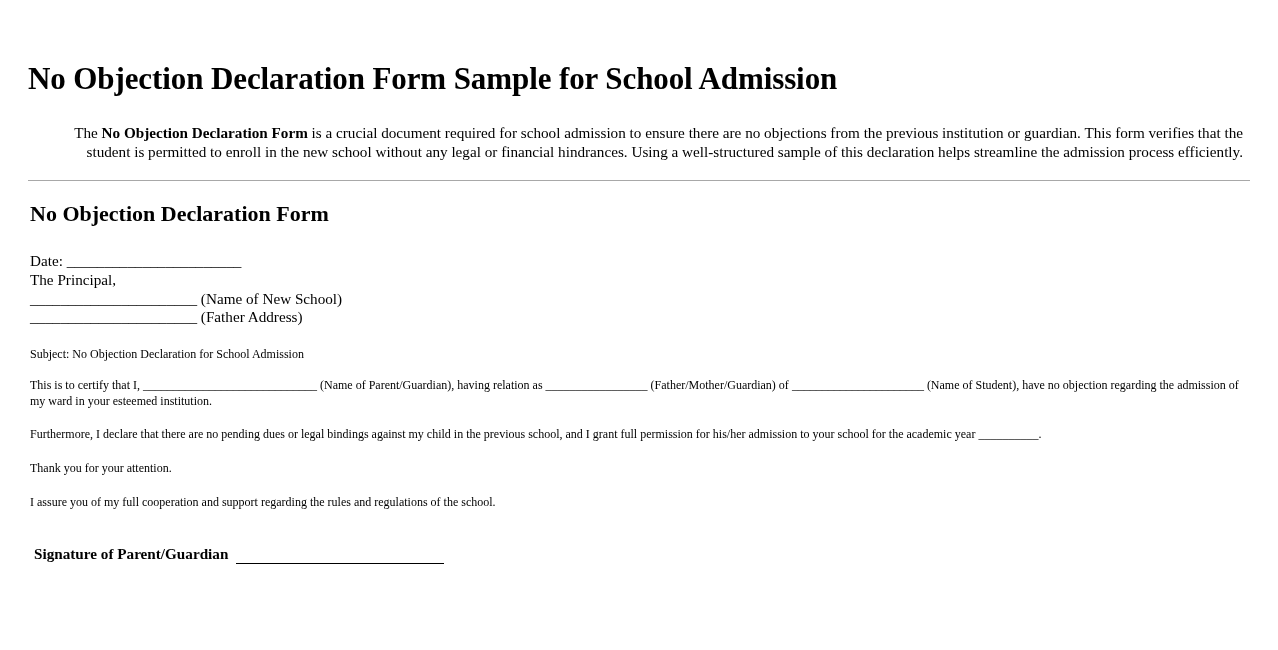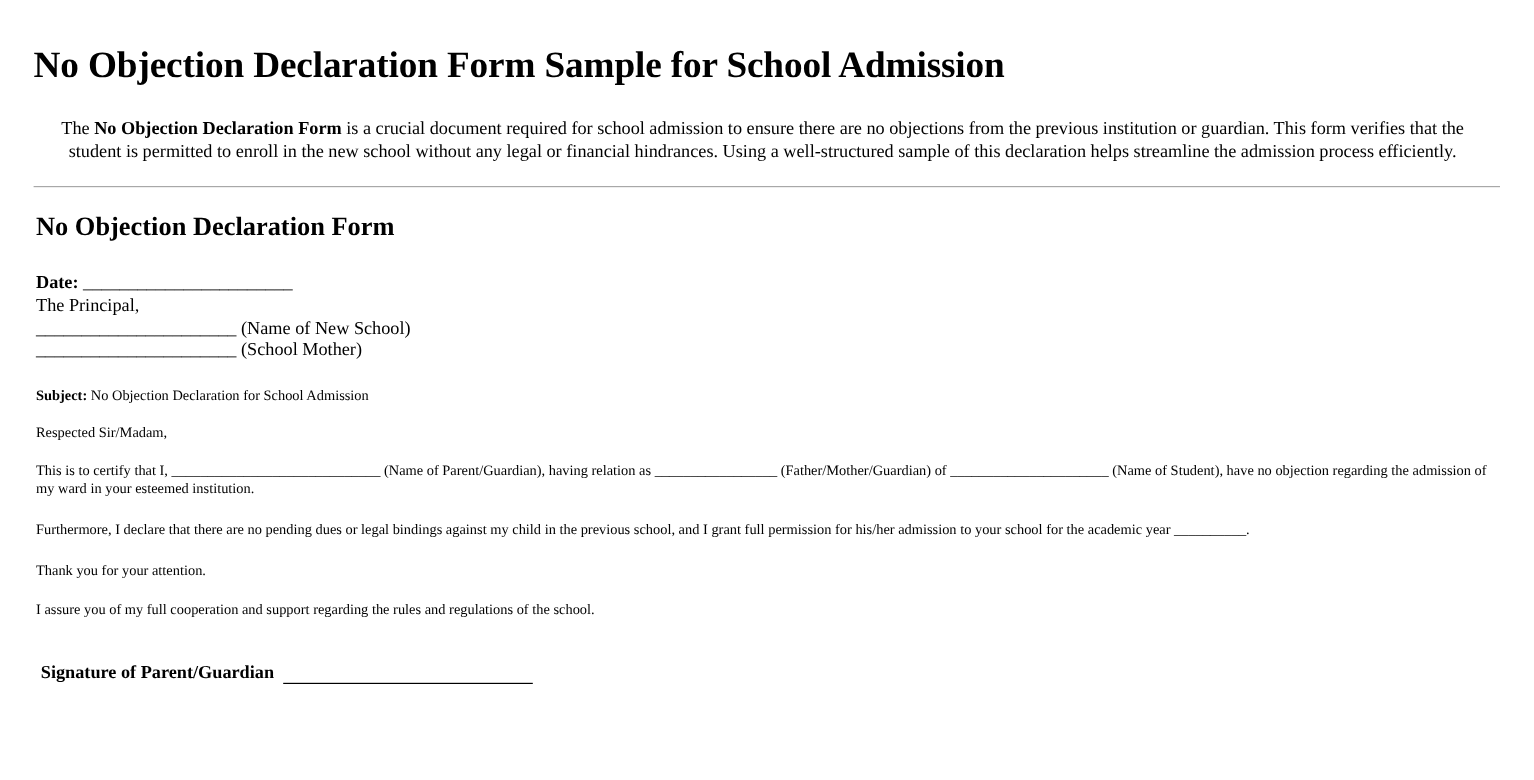--- a/index.html
+++ b/index.html
@@ -8,35 +8,36 @@
     background: #ffffff;
   }
   body {
     width: 1278px;
     height: 650px;
     overflow: hidden;
     font-family: "Liberation Serif", "DejaVu Serif", serif;
     color: #000000;
   }
   .page {
-    padding: 36px 28px 0 28px;
+    padding: 25px 28px 0 28px;
     box-sizing: border-box;
+    margin-top: 36px;
   }
   h1.doc-title {
     font-size: 31px;
     font-weight: bold;
     line-height: 1.15;
     margin: 0 0 26px 0;
     letter-spacing: -0.1px;
   }
   p.intro {
     font-size: 15.2px;
     line-height: 1.30;
     margin: 0 0 18px 0;
-    text-align: center;
+    text-align: right;
     max-width: 1215px;
   }
   p.intro b { font-weight: bold; }
   hr.divider {
     border: 0;
     border-top: 1px solid #a8a8a8;
     margin: 0 0 20px 0;
     width: 1222px;
   }
   h2.form-title {
@@ -51,21 +52,21 @@
     line-height: 1.22;
     margin: 0;
   }
   .para {
     font-size: 12px;
     line-height: 1.30;
     margin: 0 0 18px 0;
     max-width: 1215px;
   }
   .para.tight { margin-bottom: 16px; }
-  .bold { font-weight: bold; text-align: right; }
+  .bold { font-weight: normal; text-align: right; }
   .blank { letter-spacing: 0; }
   .gap-md { height: 20px; }
   .sig-table {
     border-collapse: collapse;
     margin-top: 34px;
     margin-left: 4px;
   }
   .sig-table td {
     font-size: 15.2px;
     line-height: 1.28;
@@ -102,27 +103,26 @@
 
   <div class="body-block">
 
     <p class="line"><span class="bold">Date:</span> <span class="blank">_______________________</span></p>
 
 
     <p class="line">The Principal,</p>
 
     <p class="line"><span class="blank">______________________</span> <span>(Name of New School)</span></p>
 
-    <p class="line"><span class="blank">______________________</span> <span>(School Mother)</span></p>
+    <p class="line"><span class="blank">______________________</span> <span>(Father Address)</span></p>
 
     <div class="gap-md"></div>
 
     <p class="para tight"><span class="bold">Subject:</span><span> No Objection Declaration for School Admission</span></p>
 
-    <p class="para tight">Respected Sir/Madam,</p>
 
     <p class="para"><span>This is to certify that I, </span><span class="blank">_____________________________</span><span> (Name of Parent/Guardian), having relation as </span><span class="blank">_________________</span><span> (Father/Mother/Guardian) of </span><span class="blank">______________________</span><span> (Name of Student), have no objection regarding the admission of my ward in your esteemed institution.</span></p>
 
     <p class="para"><span>Furthermore, I declare that there are no pending dues or legal bindings against my child in the previous school, and I grant full permission for his/her admission to your school for the academic year </span><span class="blank">__________</span><span>.</span></p>
 
     <p class="para">Thank you for your attention.</p>
 
     <p class="para">I assure you of my full cooperation and support regarding the rules and regulations of the school.</p>
 
     <table class="sig-table">

